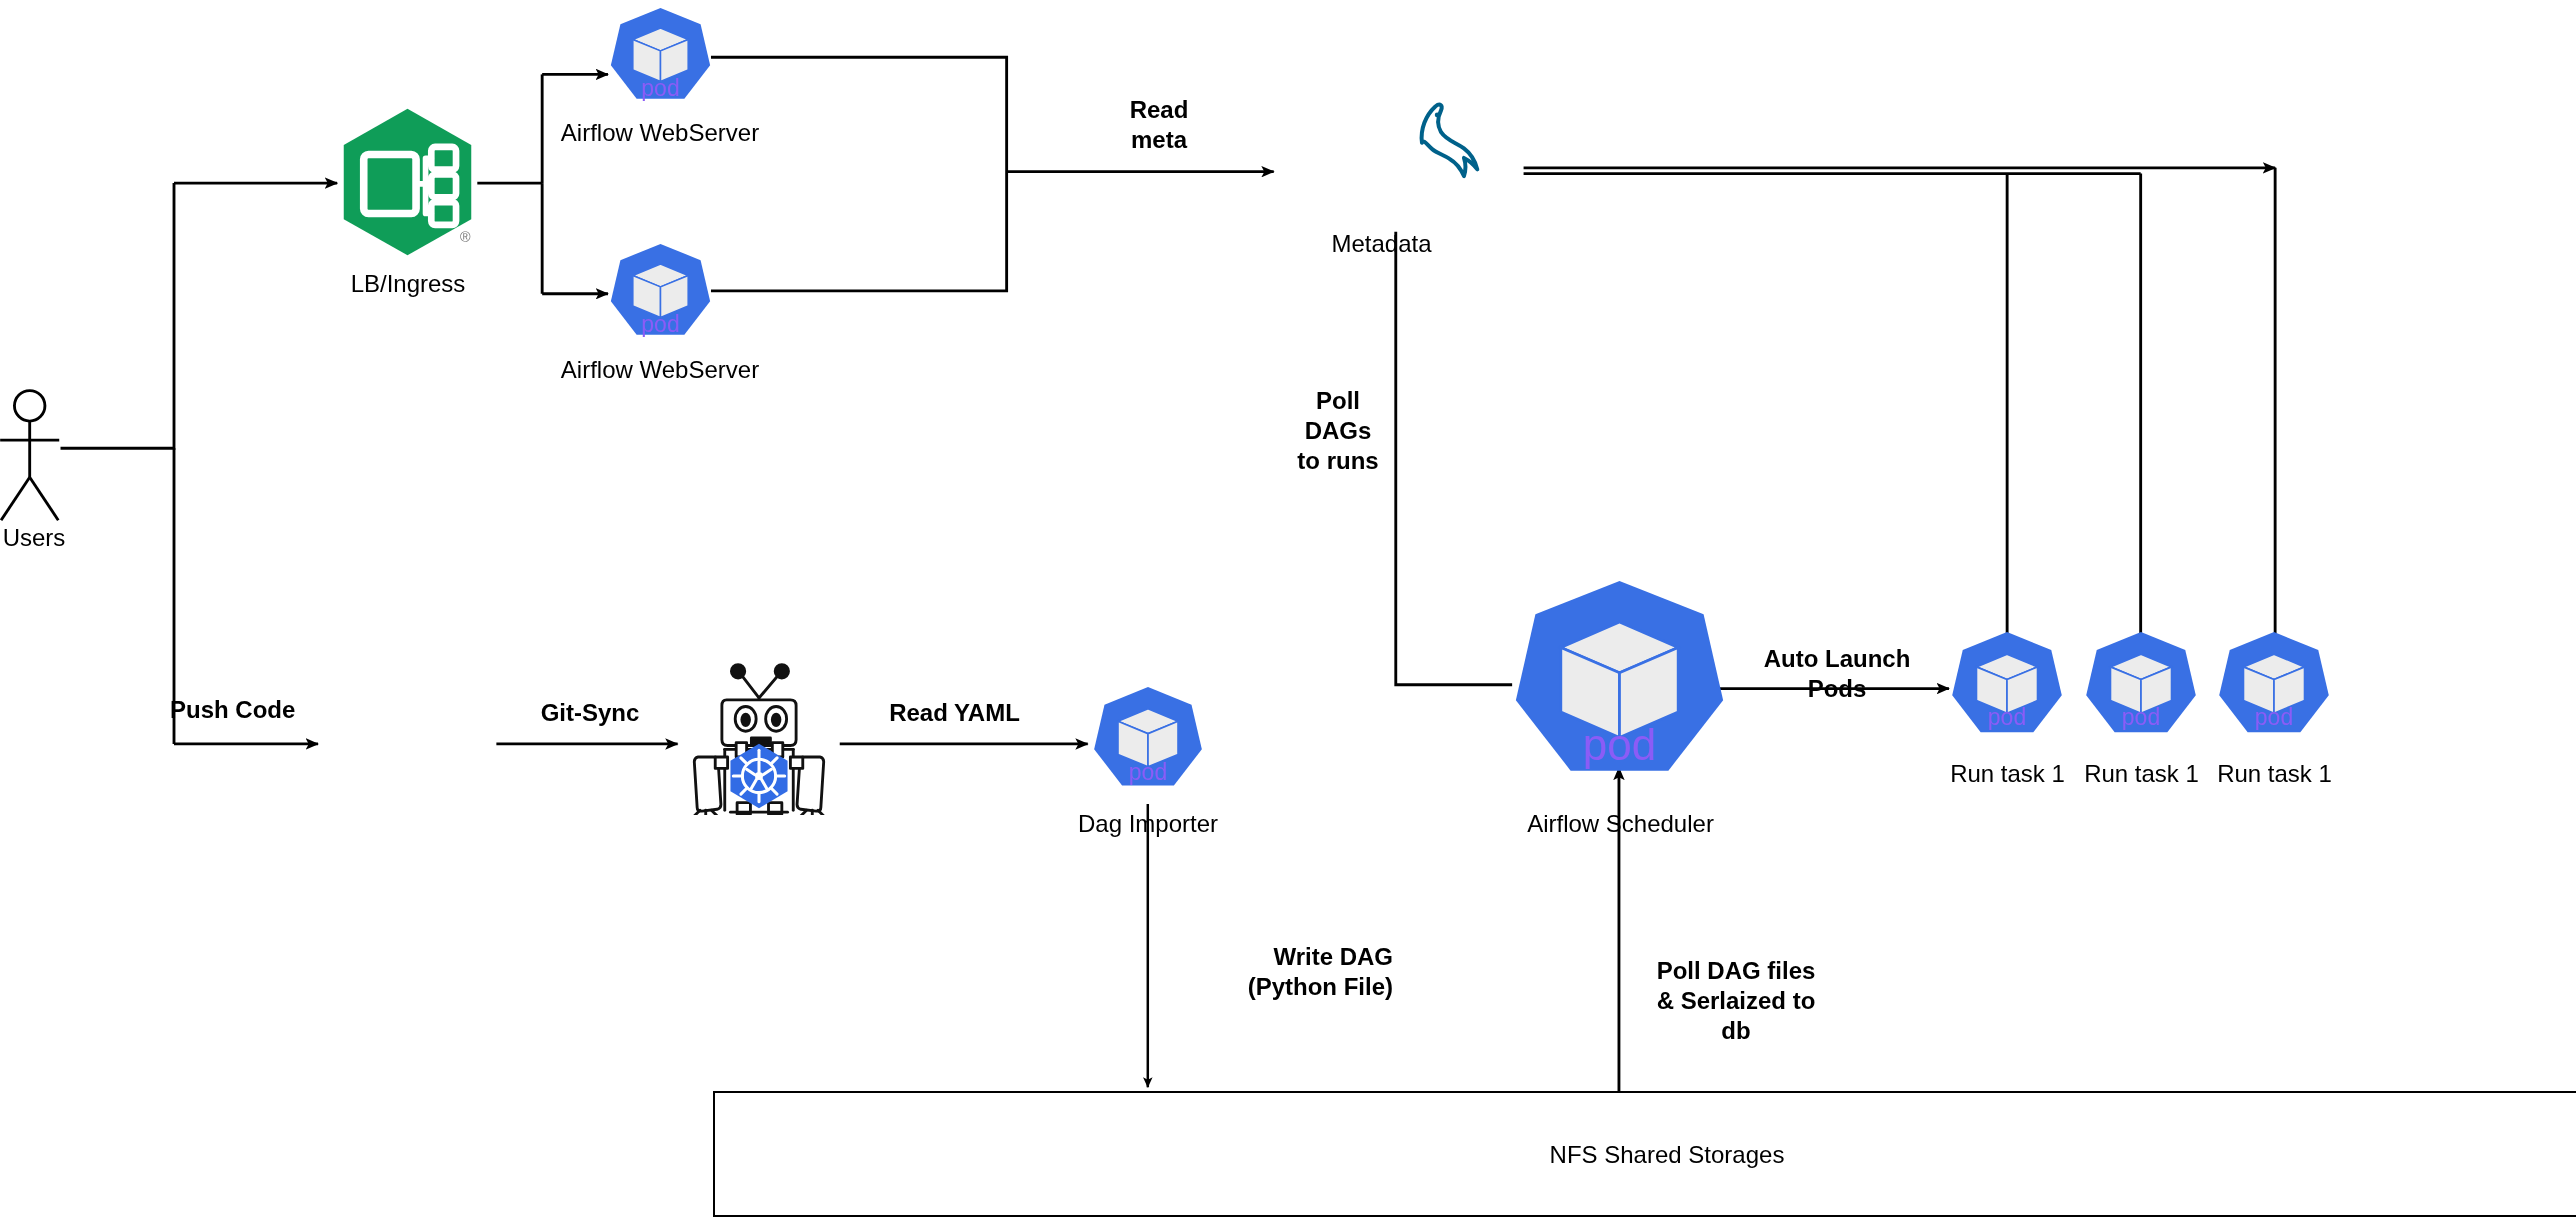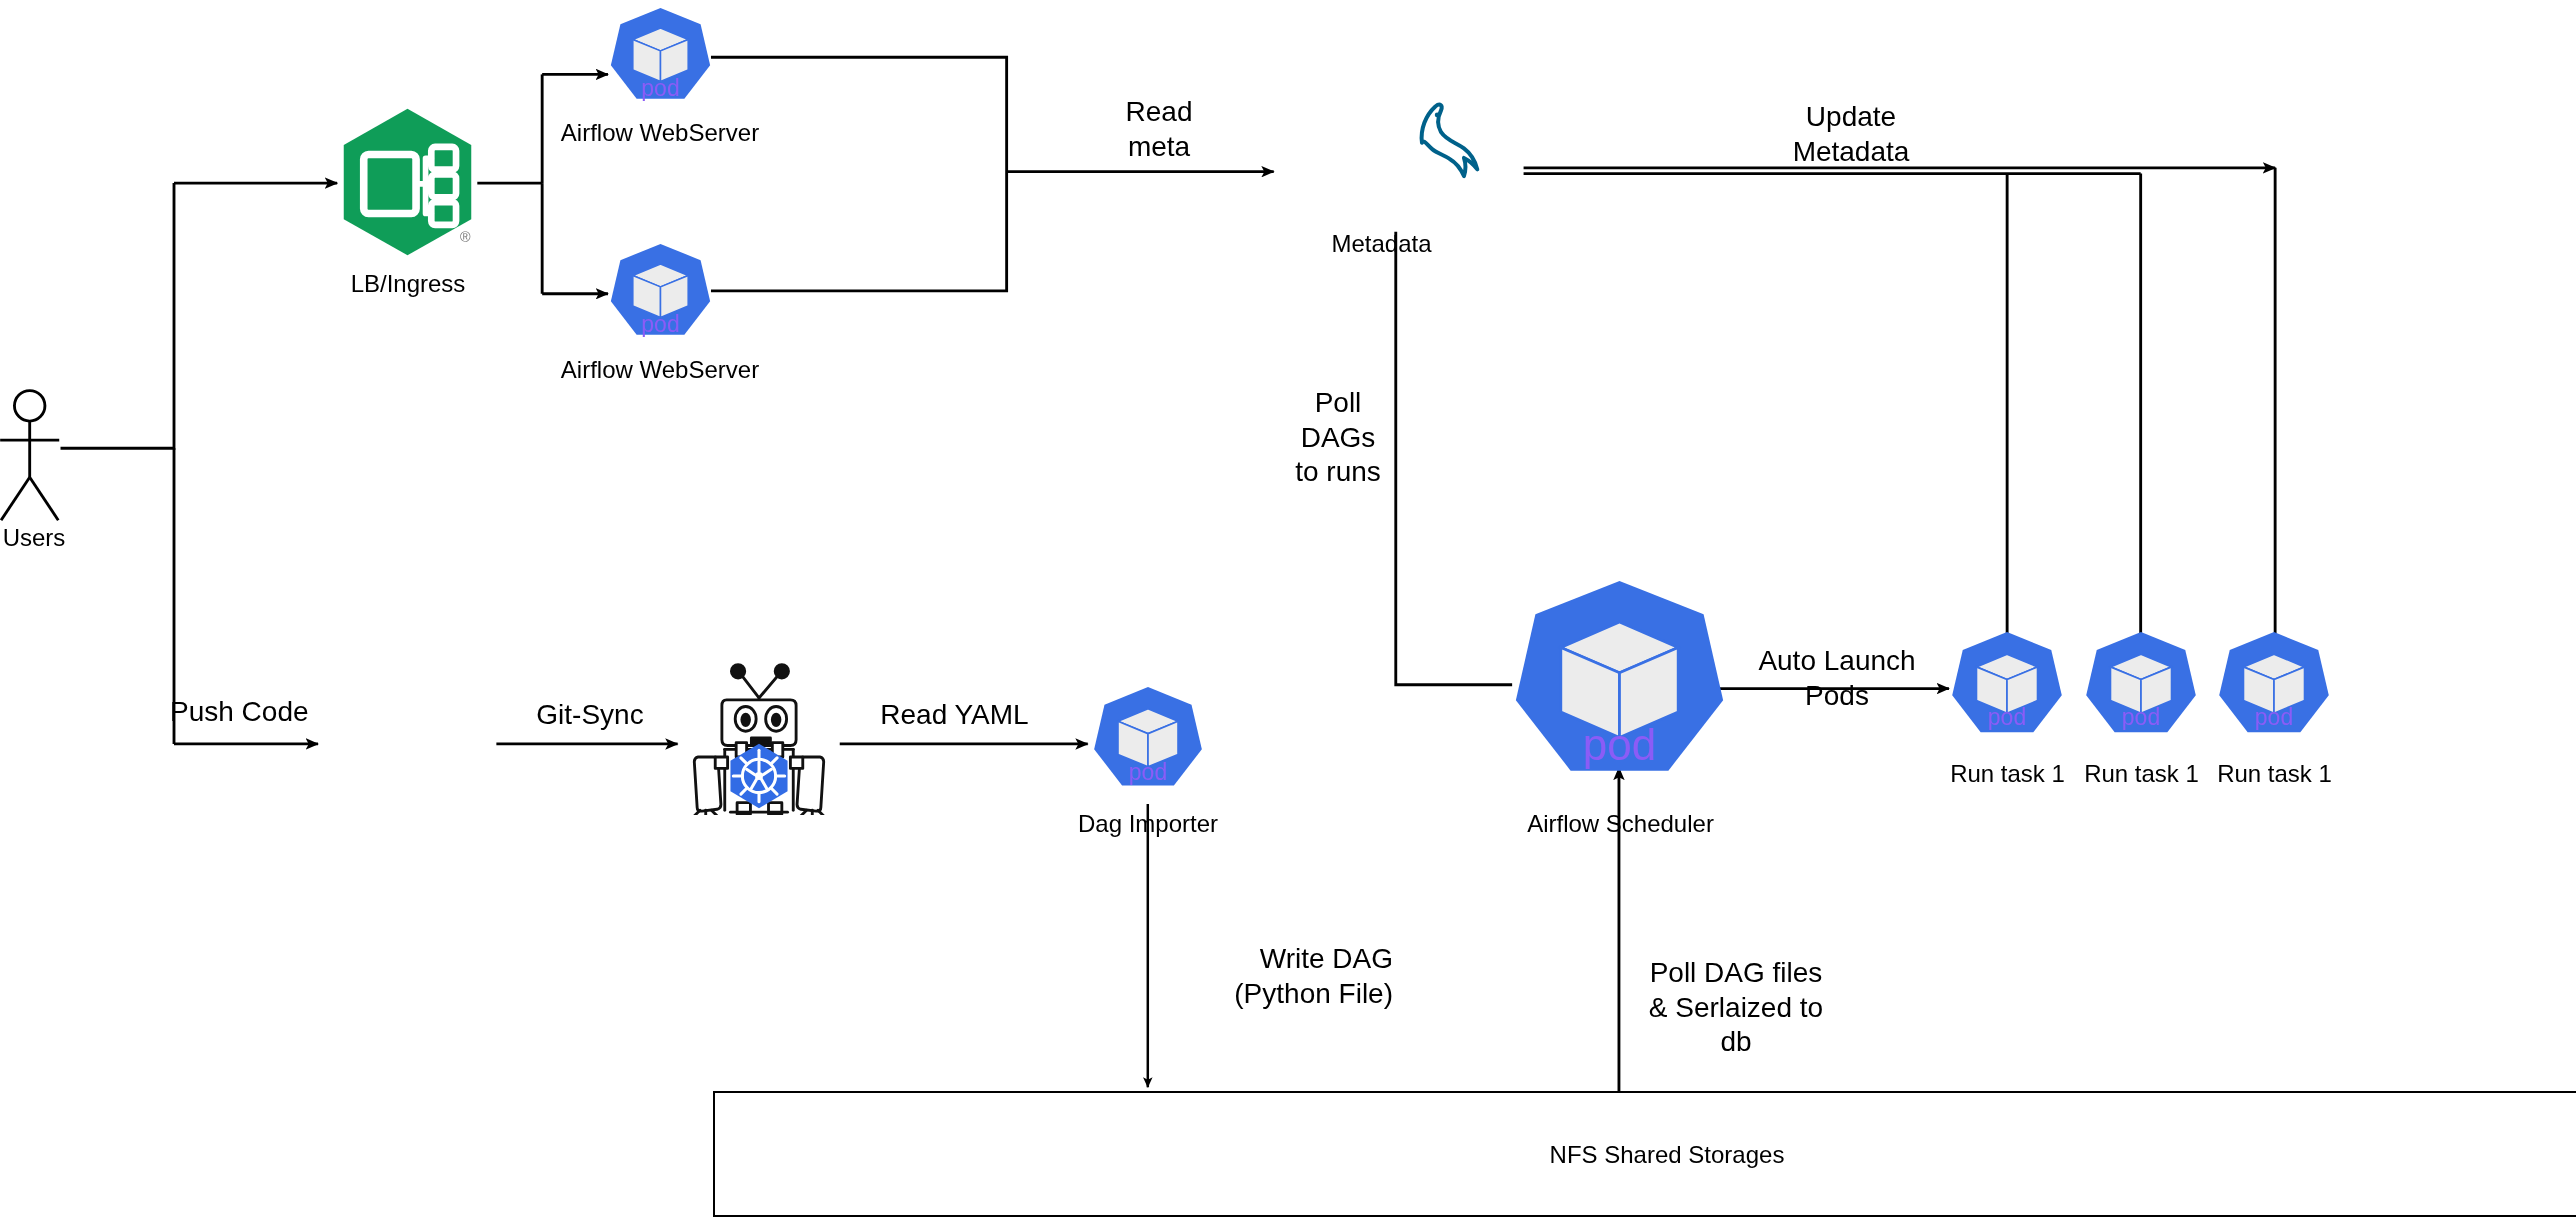--- a/index.html
+++ b/index.html
@@ -3,21 +3,21 @@
 <meta charset="utf-8">
 <style>
   html,body{margin:0;padding:0;background:#ffffff;}
   body{font-family:"Liberation Sans", sans-serif;}
   #canvas{position:relative;width:2576px;height:1217px;background:#ffffff;overflow:hidden;}
   #wires{position:absolute;left:0;top:0;width:2576px;height:1217px;}
   .node{position:absolute;}
   .lbl{position:absolute;font-family:"Liberation Sans", sans-serif;color:#000;
        text-align:center;white-space:pre-line;line-height:1.24;}
   .nodelabel{font-size:24px;}
-  .edgelabel{font-size:28px;}
+  .edgelabel{font-size:24px;font-weight:bold;}
   .podcap{position:absolute;font-size:23px;color:#8b5cf6;font-family:"Liberation Sans", sans-serif;
           text-align:center;width:100%;}
   .nfsbox{position:absolute;border:2.9px solid #000;background:#fff;box-sizing:border-box;}
   .nfslabel{position:absolute;font-size:24px;color:#000;text-align:center;width:100%;}
 </style>
 </head>
 <body>
 
 <div id="canvas">
 
@@ -252,22 +252,20 @@
   </div>
   <div class="lbl nodelabel" style="left:2198px;top:759px;width:153px;">Run task 1</div>
 
   <div class="nfsbox" style="left:665px;top:1091px;width:1908px;height:126px;margin-left:48px;">
     <div class="nfslabel" style="top:48px;">NFS Shared Storages</div>
   </div>
 
   <div class="lbl edgelabel" style="left:1073px;top:95px;width:172px;">Read
 meta</div>
 
-  <div class="lbl edgelabel" style="left:1708px;top:100px;width:286px;">Update
-Metadata</div>
 
   <div class="lbl edgelabel" style="left:1257px;top:386px;width:162px;">Poll
 DAGs
 to runs</div>
 
   <div class="lbl edgelabel" style="left:170px;top:695px;width:162px;text-align:left;">Push Code</div>
 
   <div class="lbl edgelabel" style="left:504px;top:698px;width:172px;">Git-Sync</div>
 
   <div class="lbl edgelabel" style="left:859px;top:698px;width:191px;">Read YAML</div>

